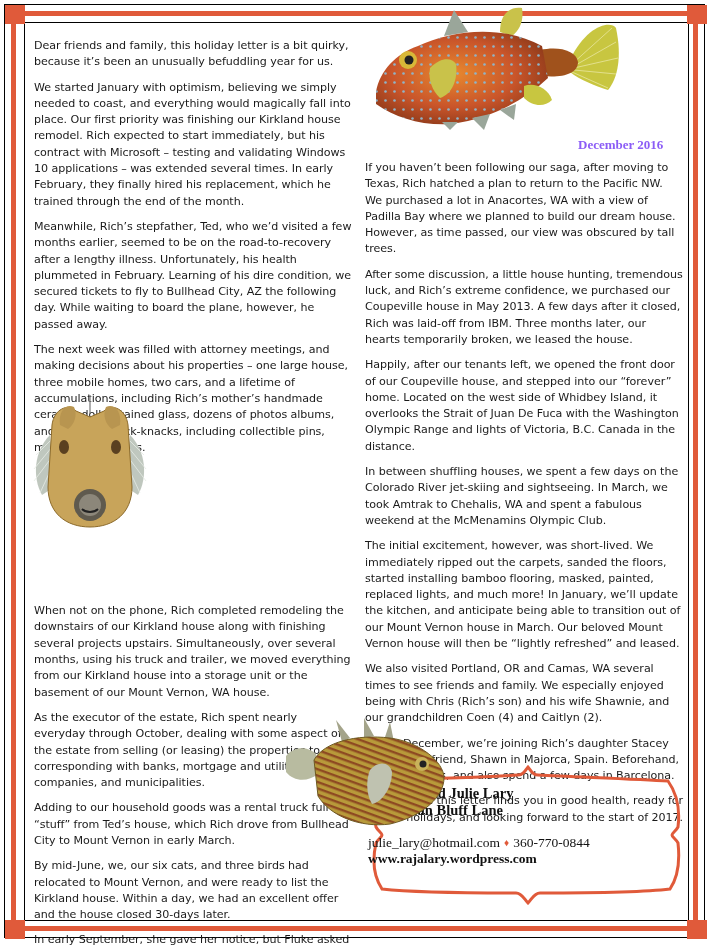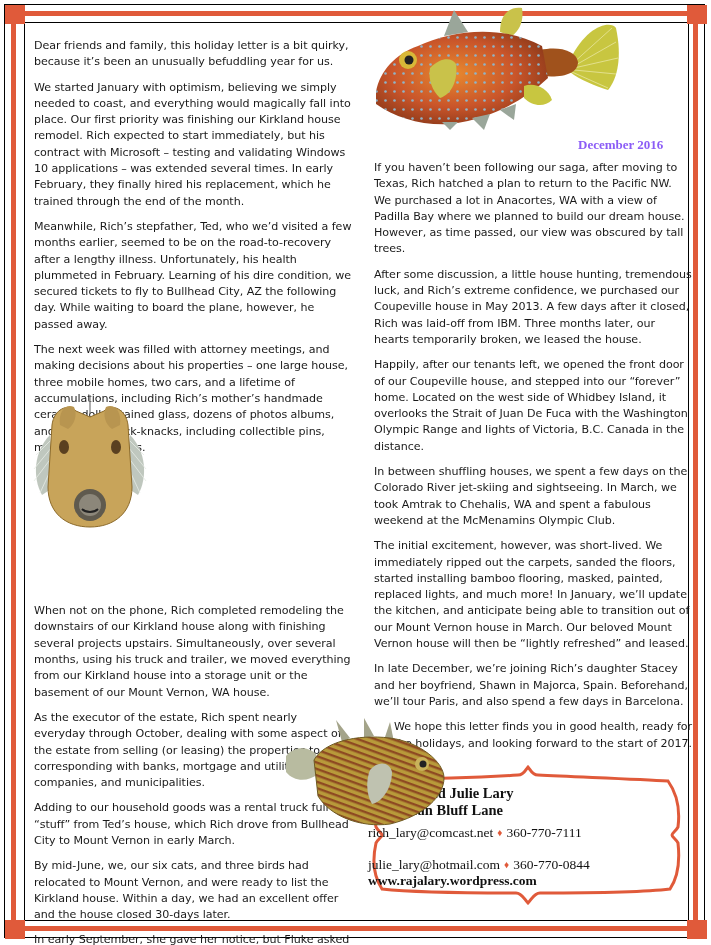--- a/index.html
+++ b/index.html
@@ -19,21 +19,21 @@
   .corner { position:absolute; background:#E05A3A; width:20px; height:19px; }
   .corner.tl { left:5px; top:5px; }
   .corner.tr { left:687px; top:5px; }
   .corner.bl { left:5px; top:920px; }
   .corner.br { left:687px; top:920px; }
 
   
   .col { position:absolute; font-size:11.1px; line-height:16.3px; letter-spacing:-0.05px; }
   .col p { margin:0 0 9px 0; }
   .col-left  { left:34px; top:38px; width:318px; }
-  .col-right { left:365px; top:160px; width:318px;margin-left:9px; }
+  .col-right { left:365px; top:160px; width:318px; }
 
   .wrap-float { float:left; width:118px; height:136px; margin:0 6px 2px -6px; }
 
   .date { position:absolute; left:578px; top:93px; font-family:"Liberation Serif", serif;
           font-weight:bold; font-size:13px; color:#8b5cf6;margin-top:44px; }
 
   
   .fish { position:absolute; }
   .fish-top { left:372px; top:6px; width:250px; height:124px; }
   .fish-mid { left:28px; top:395px; width:124px; height:135px; }
@@ -154,37 +154,35 @@
     <path d="M54 114 C58 118 66 118 70 114" stroke="#222" stroke-width="2" fill="none"></path>
   </svg>
 </div>
 
 <div class="col col-right">
   <p>If you haven’t been following our saga, after moving to Texas, Rich hatched a plan to return to the Pacific NW. We purchased a lot in Anacortes, WA with a view of Padilla Bay where we planned to build our dream house. However, as time passed, our view was obscured by tall trees.</p>
   <p>After some discussion, a little house hunting, tremendous luck, and Rich’s extreme confidence, we purchased our Coupeville house in May 2013. A few days after it closed, Rich was laid-off from IBM. Three months later, our hearts temporarily broken, we leased the house.</p>
   <p>Happily, after our tenants left, we opened the front door of our Coupeville house, and stepped into our “forever” home. Located on the west side of Whidbey Island, it overlooks the Strait of Juan De Fuca with the Washington Olympic Range and lights of Victoria, B.C. Canada in the distance.</p>
   <p>In between shuffling houses, we spent a few days on the Colorado River jet-skiing and sightseeing. In March, we took Amtrak to Chehalis, WA and spent a fabulous weekend at the McMenamins Olympic Club.</p>
   <p>The initial excitement, however, was short-lived. We immediately ripped out the carpets, sanded the floors, started installing bamboo flooring, masked, painted, replaced lights, and much more! In January, we’ll update the kitchen, and anticipate being able to transition out of our Mount Vernon house in March. Our beloved Mount Vernon house will then be “lightly refreshed” and leased.</p>
+  <p>We also visited Portland, OR and Camas, WA several times to see friends and family. We especially enjoyed being with Chris (Rich’s son) and his wife Shawnie, and our grandchildren Coen (4) and Caitlyn (2).</p>
   <p>In late December, we’re joining Rich’s daughter Stacey and her boyfriend, Shawn in Majorca, Spain. Beforehand, we’ll tour Paris, and also spend a few days in Barcelona.</p>
   <p style="text-align:right">We hope this letter finds you in good health, ready for the holidays, and looking forward to the start of 2017.</p>
 </div>
 
 <div class="card">
   <svg width="320" height="140" viewBox="0 0 320 140">
     <path d="M20 14 C60 14 120 12 150 10 C156 10 158 4 160 2 C162 4 164 10 170 10 C210 12 270 14 300 16
              C310 30 312 46 310 62 C308 66 304 68 304 70 C304 72 308 74 310 78
              C312 96 310 112 302 124 C270 128 210 128 172 128 C166 128 164 134 160 138 C156 134 154 128 148 128
              C110 128 50 128 14 124 C6 112 4 96 8 78 C10 74 14 72 14 70 C14 68 10 66 8 62 C4 46 8 28 20 14 Z" fill="none" stroke="#E05A3A" stroke-width="3"></path>
   </svg>
   <div class="card-text">
     <div class="card-name">Richard and Julie Lary</div>
     <div class="card-addr">873 Ocean Bluff Lane</div>
-    <div class="card-contact">
-      <span>rich_lary@comcast.net</span><span class="diamond">♦</span><span>360-770-7111</span>
-    </div>
     <div class="card-contact" style="margin-top:16px">
       <span>julie_lary@hotmail.com</span><span class="diamond">♦</span><span>360-770-0844</span>
     </div>
     <div class="card-web">www.rajalary.wordpress.com</div>
   </div>
 </div>
 
 <div class="fish fish-bot">
   <svg width="168" height="114" viewBox="0 0 168 114">
     <defs>

